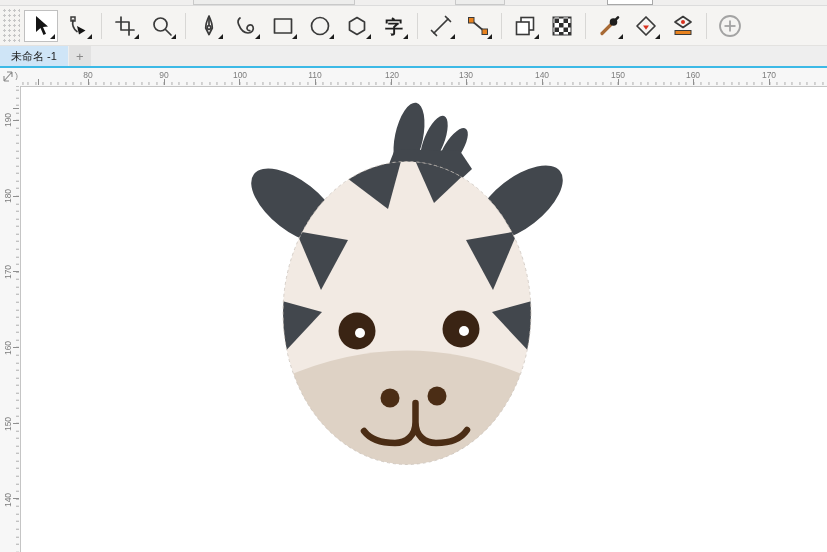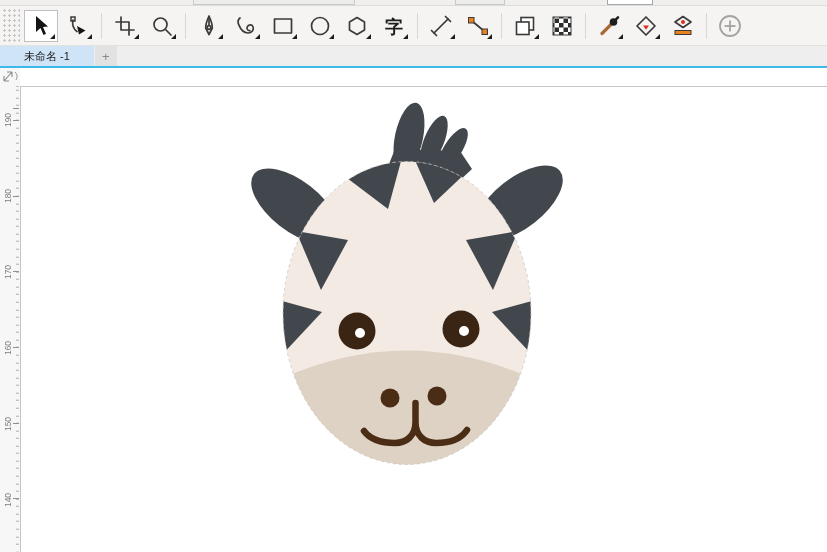--- a/index.html
+++ b/index.html
@@ -26,21 +26,21 @@
     display:flex; align-items:center; justify-content:center; border:1px solid transparent; }
   .tool.active { background:#fff; border-color:#c0c0c0; }
   .tool.fly::after { content:""; position:absolute; right:2px; bottom:2px;
     border-left:5px solid transparent; border-bottom:5px solid #1d1d1d; }
   .tsep { width:1px; height:26px; background:#d8d7d5; margin:0 6px 0 3px; }
   .tool svg { display:block; }
   .ic { stroke:#3a3a3a; stroke-width:1.7; fill:none; stroke-linecap:round; stroke-linejoin:round; }
 
   
   .tabbar { position:absolute; left:0; top:46px; width:827px; height:20px; background:#eeeeee; display:flex; }
-  .tab { height:20px; padding:0 24px; background:#cfe5f7; color:#1b1b1b; font-size:11px;
+  .tab { height:20px; padding:0 11px; background:#cfe5f7; color:#1b1b1b; font-size:11px;
     display:flex; align-items:center; }
   .newtab { width:22px; height:20px; margin-left:1px; background:#e2e2e2; border:none;
     color:#8a8a8a; font-size:13px; line-height:1; cursor:default; }
   .accent { position:absolute; left:0; top:66px; width:827px; height:2px; }
 
   
   .hruler { position:absolute; left:20px; top:68px; width:807px; height:18px; background:#f7f7f7; }
   .hruler .minor { position:absolute; left:0; right:0; bottom:1px; height:3px;
     background-image:repeating-linear-gradient(to right,#adadad 0 1px, transparent 1px 7.567px);
     background-position-x:7.46px; }
@@ -202,20 +202,34 @@
   </div>
 
   <div class="tabbar">
     <div class="tab">
       <span>未命名 -1</span>
     </div>
     <button class="newtab">+</button>
   </div>
   <div class="accent" style="background:#3cb9e6;"></div>
 
+  <div class="hruler">
+    <div class="minor"></div>
+    <div class="major"></div>
+    <span class="hlab" style="left:68px">80</span>
+    <span class="hlab" style="left:144px">90</span>
+    <span class="hlab" style="left:220px">100</span>
+    <span class="hlab" style="left:295px">110</span>
+    <span class="hlab" style="left:372px">120</span>
+    <span class="hlab" style="left:446px">130</span>
+    <span class="hlab" style="left:522px">140</span>
+    <span class="hlab" style="left:598px">150</span>
+    <span class="hlab" style="left:673px">160</span>
+    <span class="hlab" style="left:749px">170</span>
+  </div>
   <div class="corner">
     <svg width="20" height="18" viewBox="0 0 20 18">
       <path d="M4 13 L12 4 M4 13 v-5 M4 13 h5 M12 4 h-5 M12 4 v5" stroke="#8a8a8a" stroke-width="1.1" fill="none"></path>
       <path d="M15 4 a6.5 6.5 0 0 1 1 8" stroke="#9a9a9a" stroke-width="1" fill="none"></path>
     </svg>
   </div>
   <div class="vruler">
     <div class="minor"></div>
     <div class="major"></div>
     <span class="vlab" style="top:34px">190</span>

